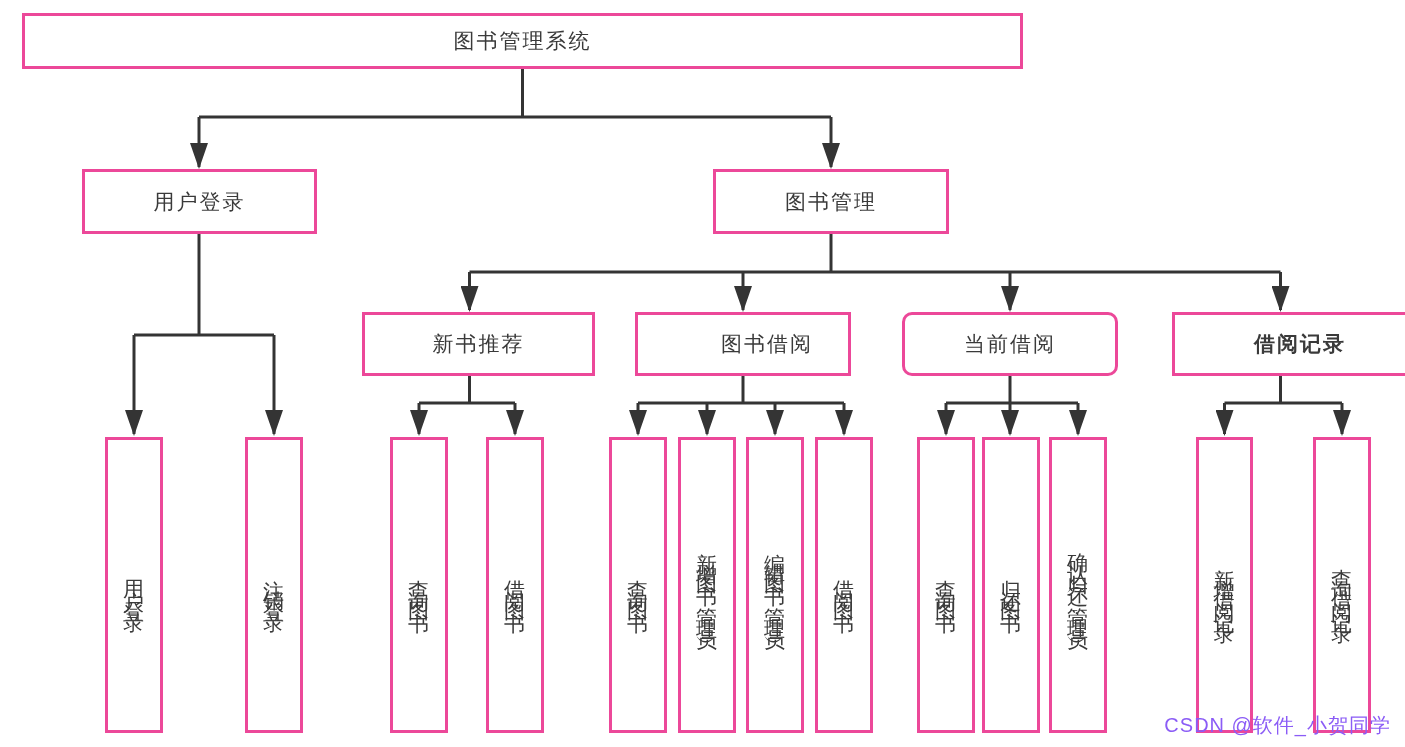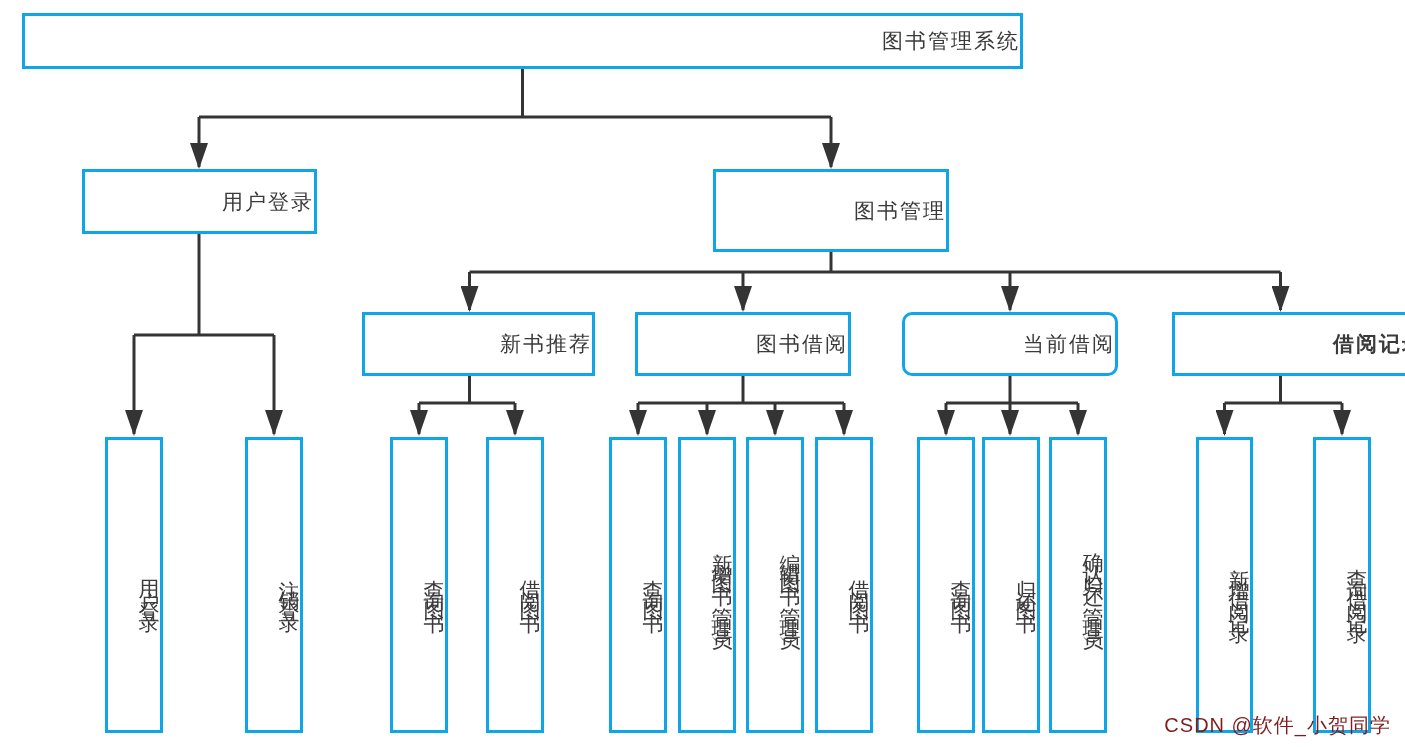--- a/index.html
+++ b/index.html
@@ -20,44 +20,44 @@
     left: 0;
     top: 0;
     width: 1405px;
     height: 747px;
     pointer-events: none;
   }
   .box {
     position: absolute;
     box-sizing: border-box;
     background: #ffffff;
-    border: 3px solid #0ea5e9;
+    border: 3px solid #ec4899;
     display: flex;
     align-items: center;
-    justify-content: flex-end;
+    justify-content: center;
     color: #3a3a3a;
   }
   .hlabel {
     font-size: 21px;
     letter-spacing: 2px;
     white-space: nowrap;
   }
   .leaf .vlabel {
     writing-mode: vertical-rl;
     font-size: 21px;
     letter-spacing: 11px;
     line-height: 1.0;
     white-space: nowrap;
   }
   .watermark {
     position: absolute;
     right: 14px;
     bottom: 8px;
     font-size: 20px;
-    color: #7f1d1d;
+    color: #8b5cf6;
     letter-spacing: 1px;
     white-space: nowrap;
     text-align: center;
   }
 </style>
 </head>
 <body>
 
 <div class="canvas">
 
@@ -111,21 +111,21 @@
     </g>
   </svg>
 
   <div class="box" style="left:22px; top:13px; width:1001px; height:56px;">
     <span class="hlabel">图书管理系统</span>
   </div>
 
   <div class="box" style="left:82px; top:169px; width:235px; height:65px;">
     <span class="hlabel">用户登录</span>
   </div>
-  <div class="box" style="left:713px; top:169px; width:236px; height:83px;">
+  <div class="box" style="left:713px; top:169px; width:236px; height:65px;">
     <span class="hlabel">图书管理</span>
   </div>
 
   <div class="box" style="left:362px; top:312px; width:233px; height:64px;">
     <span class="hlabel">新书推荐</span>
   </div>
   <div class="box" style="left:635px; top:312px; width:216px; height:64px;padding-left:48px;">
     <span class="hlabel">图书借阅</span>
   </div>
   <div class="box" style="left:902px; top:312px; width:216px; height:64px;border-radius:10px;">

